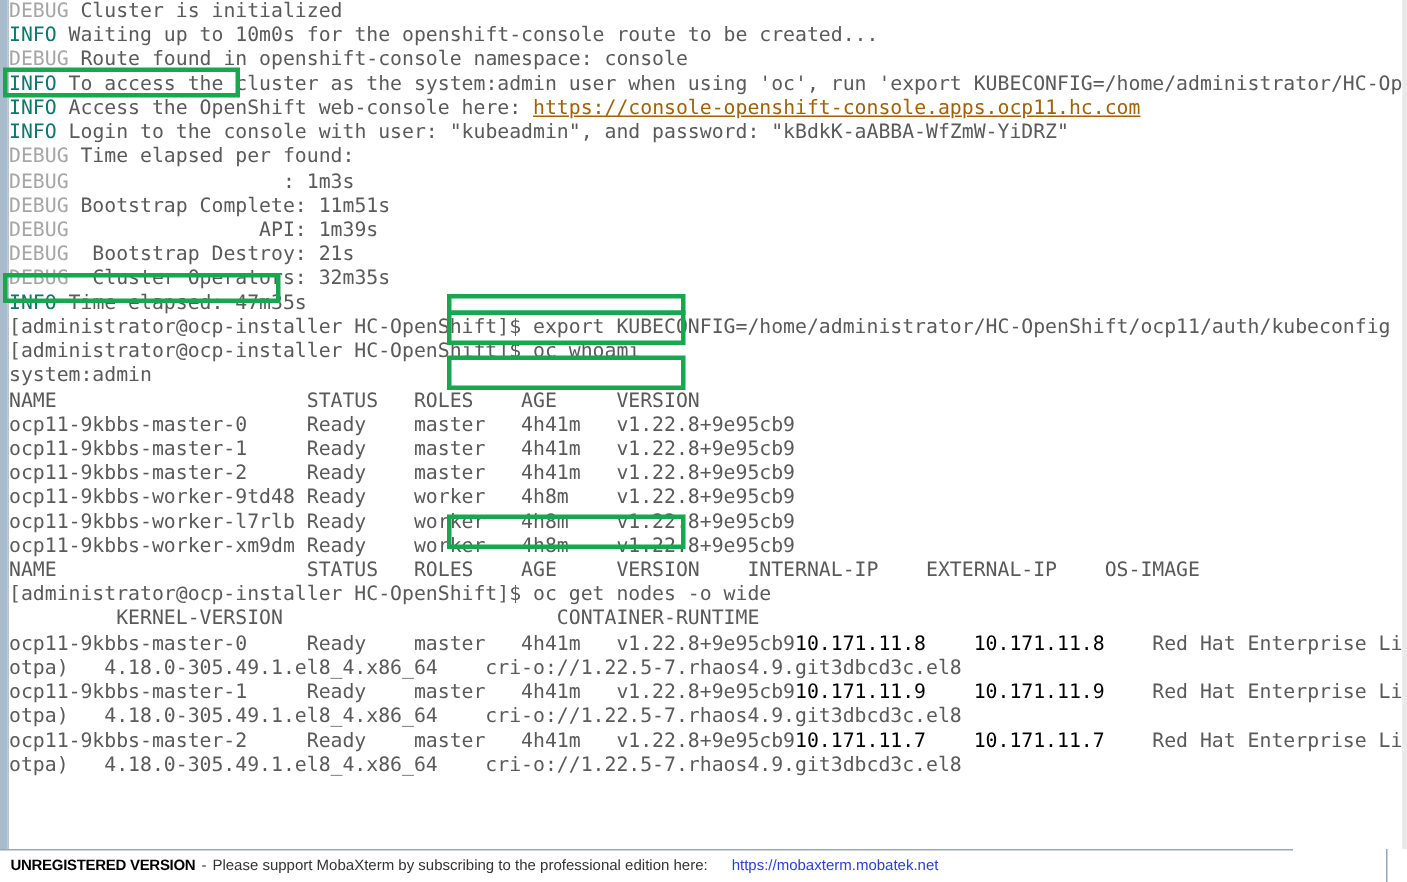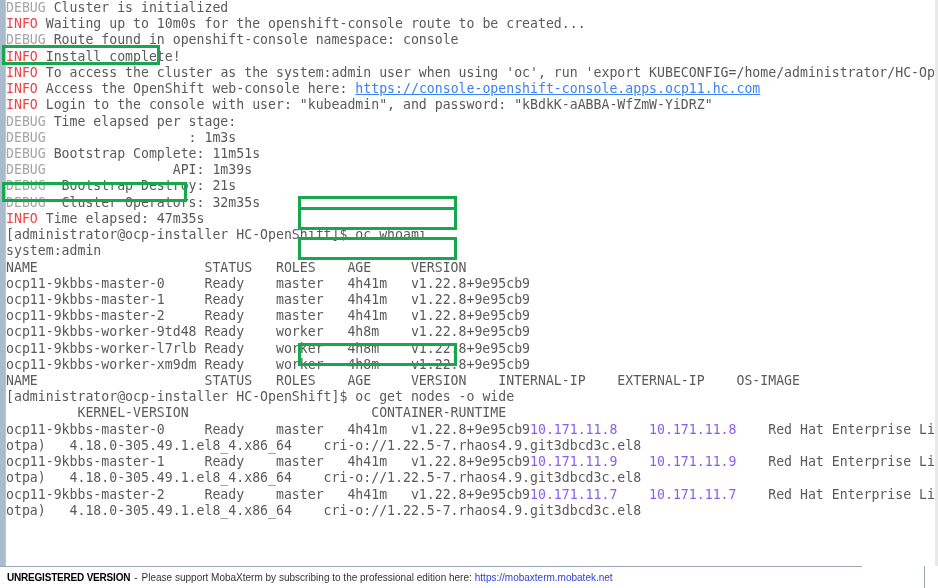--- a/index.html
+++ b/index.html
@@ -54,24 +54,24 @@
   .line {
     height: 16.22px;
     line-height: 16.22px;
     font-size: 13.2px;
     letter-spacing: 0px;
     white-space: pre;
     color: #5c5c5c;
     font-family: "DejaVu Sans Mono", monospace;
   }
   .c-debug { color: #a6a6a6; }
-  .c-info  { color: #ef4444; text-align: right; }
+  .c-info  { color: #0f766e; text-align: right; }
   .c-txt   { color: #5a5a5a; }
-  .c-ip    { color: #8b5cf6; }
-  .c-link  { color: #3b82f6; text-decoration: underline; }
+  .c-ip    { color: #000000; }
+  .c-link  { color: #a16207; text-decoration: underline; }
   
   .anno {
     position: absolute;
     border: 3px solid #17a74f;
     box-sizing: border-box;
     background: transparent;
     pointer-events: none;
   }
   
   #statusbar {
@@ -91,21 +91,21 @@
     padding-left: 7px;
   }
   #statusbar .unreg {
     font-weight: bold;
     color: #000000;
     font-size: 10px;
     letter-spacing: -0.2px;
   }
   #statusbar .sep { margin: 0 4px; color: #333; }
   #statusbar .msg { color: #333333; }
-  #statusbar .url { color: #2a3fd0; margin-left: 3px; }
+  #statusbar .url { color: #2a3fd0; margin-left: 16px; }
   #statusbar-right {
     position: absolute;
     right: 0; bottom: 0;
     width: 14px; height: 22px;
     border-left: 1px solid #9aa7b4;
     box-sizing: border-box;
     background: #ffffff;
   }
 </style>
 </head>
@@ -116,31 +116,31 @@
   <div id="left-gutter">
     <div class="thumb"></div>
   </div>
   <div id="right-gutter"></div>
 
   <div id="term">
 
   <div class="line"><span class="c-debug">DEBUG</span><span class="c-txt"> Cluster is initialized</span></div>
       <div class="line"><span class="c-info">INFO</span><span class="c-txt"> Waiting up to 10m0s for the openshift-console route to be created...</span></div>
       <div class="line"><span class="c-debug">DEBUG</span><span class="c-txt"> Route found in openshift-console namespace: console</span></div>
-      <div class="line"><span class="c-info">INFO</span><span class="c-txt"> Install complete!</span></div>
       <div class="line"><span class="c-info">INFO</span><span class="c-txt"> To access the cluster as the system:admin user when using 'oc', run 'export KUBECONFIG=/home/administrator/HC-OpenShift/ocp11/auth/kubeconfig'</span></div>
       <div class="line"><span class="c-info">INFO</span><span class="c-txt"> Access the OpenShift web-console here: </span><span class="c-link">https://console-openshift-console.apps.ocp11.hc.com</span></div>
       <div class="line"><span class="c-info">INFO</span><span class="c-txt"> Login to the console with user: "kubeadmin", and password: "kBdkK-aABBA-WfZmW-YiDRZ"</span></div>
-      <div class="line"><span class="c-debug">DEBUG</span><span class="c-txt"> Time elapsed per stage:</span></div>
+      <div class="line"><span class="c-debug">DEBUG</span><span class="c-txt"> Time elapsed per found:</span></div>
       <div class="line"><span class="c-debug">DEBUG</span><span class="c-txt">                  : 1m3s</span></div>
       <div class="line"><span class="c-debug">DEBUG</span><span class="c-txt"> Bootstrap Complete: 11m51s</span></div>
       <div class="line"><span class="c-debug">DEBUG</span><span class="c-txt">                API: 1m39s</span></div>
       <div class="line"><span class="c-debug">DEBUG</span><span class="c-txt">  Bootstrap Destroy: 21s</span></div>
       <div class="line"><span class="c-debug">DEBUG</span><span class="c-txt">  Cluster Operators: 32m35s</span></div>
       <div class="line"><span class="c-info">INFO</span><span class="c-txt"> Time elapsed: 47m35s</span></div>
+      <div class="line"><span class="c-txt">[administrator@ocp-installer HC-OpenShift]$ </span><span class="c-txt">export KUBECONFIG=/home/administrator/HC-OpenShift/ocp11/auth/kubeconfig</span></div>
       <div class="line"><span class="c-txt">[administrator@ocp-installer HC-OpenShift]$ </span><span class="c-txt">oc whoami</span></div>
       <div class="line"><span class="c-txt">system:admin</span></div>
       <div class="line"><span class="c-txt">NAME                     STATUS   ROLES    AGE     VERSION</span></div>
       <div class="line"><span class="c-txt">ocp11-9kbbs-master-0     Ready    master   4h41m   v1.22.8+9e95cb9</span></div>
       <div class="line"><span class="c-txt">ocp11-9kbbs-master-1     Ready    master   4h41m   v1.22.8+9e95cb9</span></div>
       <div class="line"><span class="c-txt">ocp11-9kbbs-master-2     Ready    master   4h41m   v1.22.8+9e95cb9</span></div>
       <div class="line"><span class="c-txt">ocp11-9kbbs-worker-9td48 Ready    worker   4h8m    v1.22.8+9e95cb9</span></div>
       <div class="line"><span class="c-txt">ocp11-9kbbs-worker-l7rlb Ready    worker   4h8m    v1.22.8+9e95cb9</span></div>
       <div class="line"><span class="c-txt">ocp11-9kbbs-worker-xm9dm Ready    worker   4h8m    v1.22.8+9e95cb9</span></div>
       <div class="line"><span class="c-txt">NAME                     STATUS   ROLES    AGE     VERSION    INTERNAL-IP    EXTERNAL-IP    OS-IMAGE</span></div>

